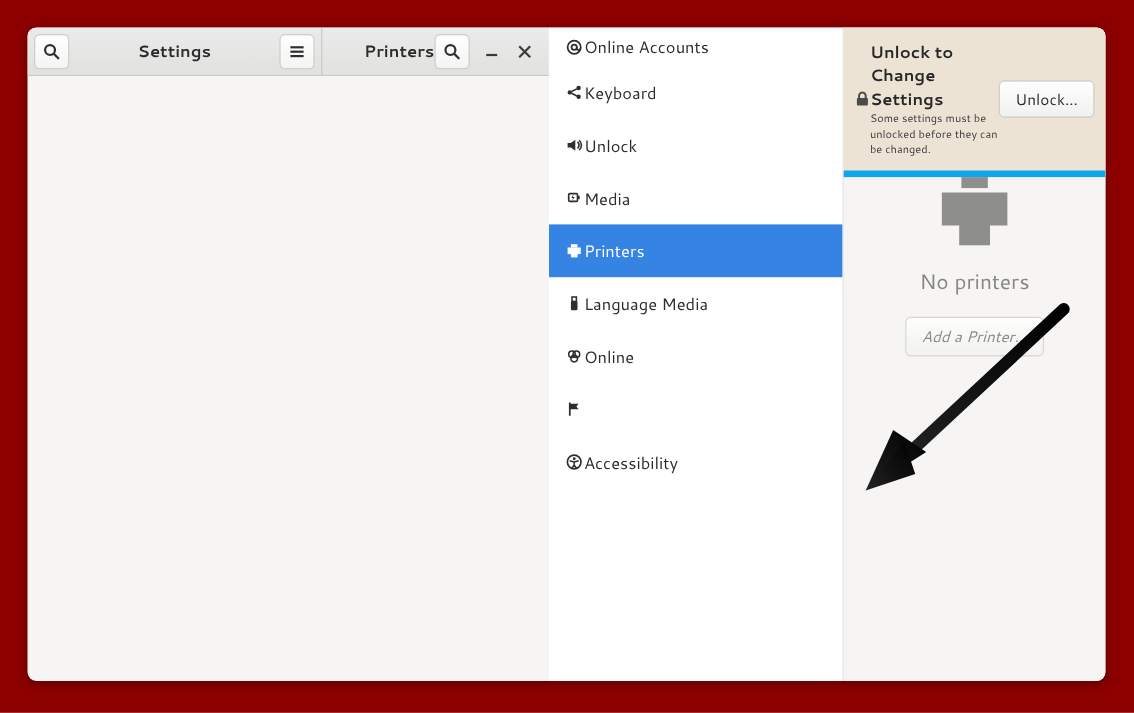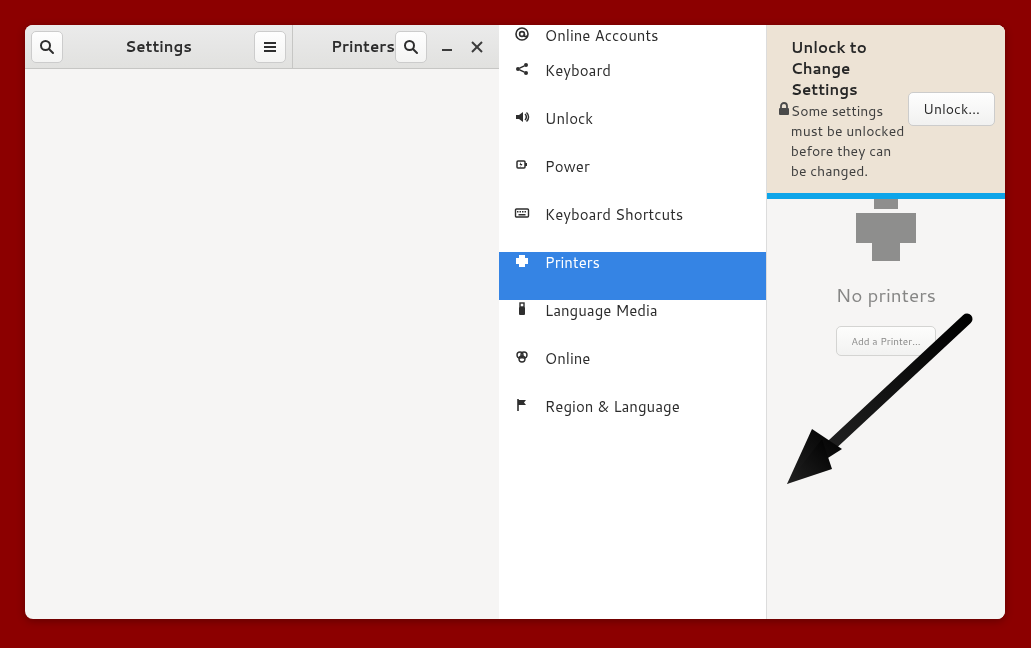--- a/index.html
+++ b/index.html
@@ -80,22 +80,22 @@
   }
   .sidebar {
     width: 268px;
     background: #fff;
     border-right: 1px solid #dcdcdc;
     overflow-y: auto;
   }
   .sidebar-item {
     height: 48px;
     display: flex;
+    align-items: center;
     padding: 0 14px;
-    gap: 14px;
     cursor: pointer;
     color: #2c2c2c;
     font-size: 15px;
   }
   .sidebar-item.selected {
     background: #3584e4;
     color: #fff;
   }
   .sidebar-item .si-icon {
     width: 18px; height: 18px;
@@ -114,21 +114,21 @@
   .infobar {
     background: #ede3d5;
     border-bottom: 6px solid #0ea5e9;
     display: flex;
     align-items: center;
     padding: 12px 10px;
   }
   .infobar .lock-ic { color: #4a4a4a; width:14px; }
   .infobar .info-text { flex:1; }
   .infobar .info-title { font-weight: 700; font-size: 15px; color:#272727; }
-  .infobar .info-sub { font-size: 14px; color: #404040; margin-top:1px;}
+  .infobar .info-sub { font-size: 10px; color: #404040; margin-top:1px;}
   .unlock-btn {
     border: 1px solid #cccccc;
     border-radius: 5px;
     background: linear-gradient(to bottom, #fefefe, #f1f1f0);
     padding: 6px 14px;
     font-size: 14px;
     cursor: pointer;
     color:#2b2b2b;
   }
   .content {
@@ -144,23 +144,24 @@
   .printer-big { color: #8e8e8d; }
   .no-printers {
     font-size: 19px;
     color: #868685;
   }
   .add-printer-btn {
     border: 1px solid #d4d4d2;
     border-radius: 5px;
     background: linear-gradient(to bottom, #fdfdfc, #f2f2f1);
     padding: 7px 14px;
-    font-size: 10px;
+    font-size: 14px;
     color: #8a8a89;
     cursor: pointer;
+    font-style: italic;
   }
   .arrow-overlay {
     position: absolute;
     left: 0px;
     top: 110px;
     pointer-events: none;
   }
 </style>
 </head>
 <body>
@@ -244,34 +245,21 @@
           <span>Unlock</span>
         </div>
         <div class="sidebar-item">
           <span class="si-icon">
             <svg width="16" height="16" viewBox="0 0 16 16">
               <rect x="3" y="4" width="8" height="7" rx="1" fill="none" stroke="#2e2e2e" stroke-width="1.5"></rect>
               <rect x="11" y="6" width="2" height="3" fill="#2e2e2e"></rect>
               <polygon points="7,5 5.5,8 7,8 6,10.5 8.5,7 7,7" fill="#2e2e2e"></polygon>
             </svg>
           </span>
-          <span>Power</span>
-        </div>
-        <div class="sidebar-item">
-          <span class="si-icon">
-            <svg width="16" height="16" viewBox="0 0 16 16">
-              <rect x="1.5" y="4" width="13" height="8" rx="1" fill="none" stroke="#2e2e2e" stroke-width="1.4"></rect>
-              <rect x="3" y="6" width="1.5" height="1.5" fill="#2e2e2e"></rect>
-              <rect x="5.5" y="6" width="1.5" height="1.5" fill="#2e2e2e"></rect>
-              <rect x="8" y="6" width="1.5" height="1.5" fill="#2e2e2e"></rect>
-              <rect x="10.5" y="6" width="1.5" height="1.5" fill="#2e2e2e"></rect>
-              <rect x="4.5" y="9" width="7" height="1.5" fill="#2e2e2e"></rect>
-            </svg>
-          </span>
-          <span>Keyboard Shortcuts</span>
+          <span>Media</span>
         </div>
         <div class="sidebar-item selected">
           <span class="si-icon">
             <svg width="16" height="16" viewBox="0 0 16 16">
               <rect x="5" y="2" width="6" height="3" fill="#fff"></rect>
               <rect x="2" y="5" width="12" height="6" fill="#fff"></rect>
               <rect x="5" y="10" width="6" height="4" fill="#fff"></rect>
             </svg>
           </span>
           <span>Printers</span>
@@ -295,21 +283,30 @@
           </span>
           <span>Online</span>
         </div>
         <div class="sidebar-item">
           <span class="si-icon">
             <svg width="16" height="16" viewBox="0 0 16 16">
               <line x1="4" y1="2" x2="4" y2="14" stroke="#2e2e2e" stroke-width="1.6"></line>
               <path d="M4 3 h8 l-2 2.5 2 2.5 h-8 z" fill="#2e2e2e"></path>
             </svg>
           </span>
-          <span>Region &amp; Language</span>
+        </div>
+        <div class="sidebar-item">
+          <span class="si-icon">
+            <svg width="16" height="16" viewBox="0 0 16 16">
+              <circle cx="8" cy="8" r="6.2" fill="none" stroke="#2e2e2e" stroke-width="1.5"></circle>
+              <circle cx="8" cy="5" r="1.3" fill="#2e2e2e"></circle>
+              <path d="M4.5 7 L8 8 L11.5 7 M8 8 v3 M8 11 l-2 2.5 M8 11 l2 2.5" stroke="#2e2e2e" stroke-width="1.4" fill="none" stroke-linecap="round"></path>
+            </svg>
+          </span>
+          <span>Accessibility</span>
         </div>
       </div>
 
     <div class="main">
       <div class="infobar">
         <svg class="lock-ic" viewBox="0 0 12 14" width="12" height="14">
           <rect x="1" y="6" width="10" height="7" rx="1" fill="#4a4a4a"></rect>
           <path d="M3 6 V4 a3 3 0 0 1 6 0 V6" fill="none" stroke="#4a4a4a" stroke-width="1.8"></path>
         </svg>
         <div class="info-text">

